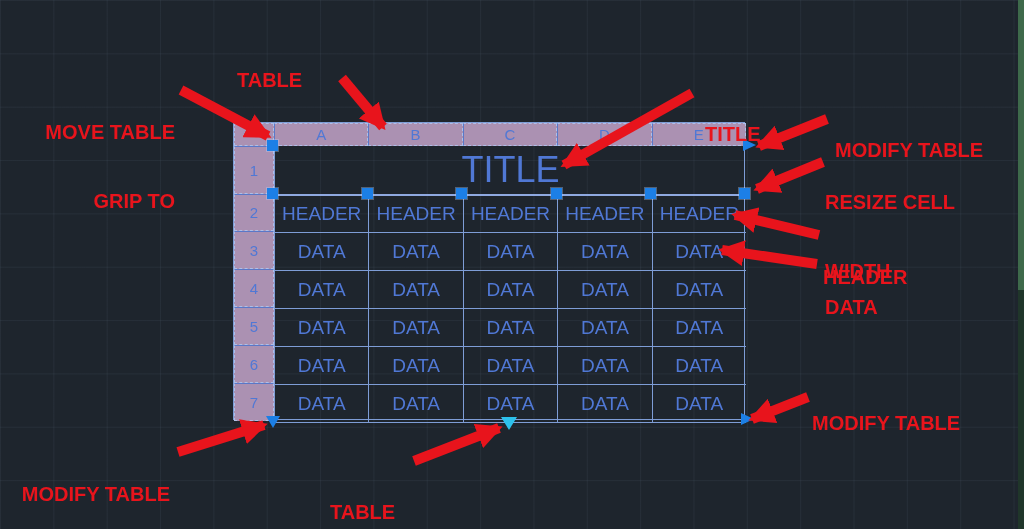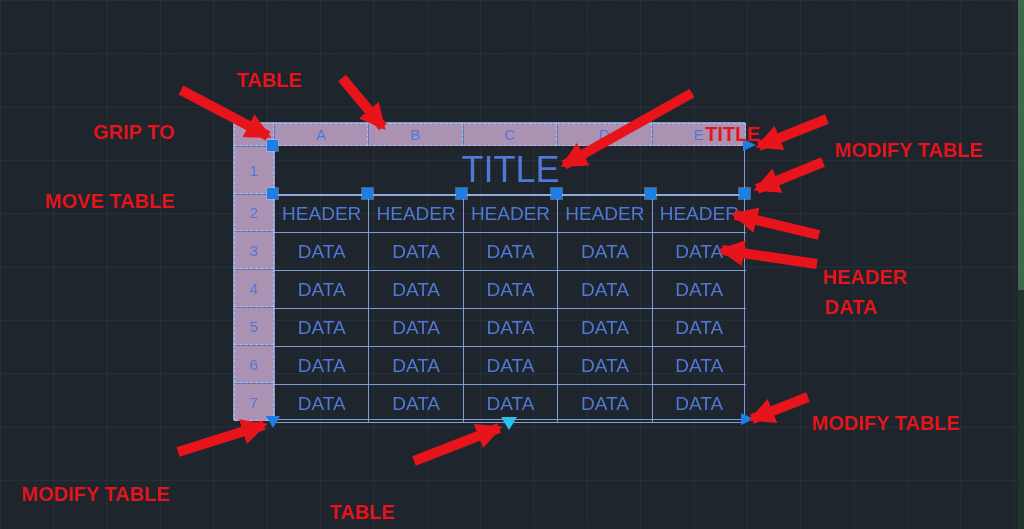--- a/index.html
+++ b/index.html
@@ -130,28 +130,32 @@
   <div class="grip-sq" style="left:739px; top:188px;"></div>
   <div class="tri-right" style="left:743px; top:139px;"></div>
   <div class="tri-right" style="left:741px; top:413px;"></div>
   <div class="tri-down" style="left:266px; top:416px;"></div>
   <div class="tri-down cyan" style="left:501px; top:417px;"></div>
 
   <div class="anno center" style="left:237px; top:23px; width:126px;">
     <div>TABLE</div>
   </div>
   <div class="anno right" style="left:19px; top:75px; width:156px;">
+    <div>MOVE TABLE</div>
     <div>GRIP TO</div>
-    <div>MOVE TABLE</div>
   </div>
   <div class="anno" style="left:705px; top:77px;">
     <div>TITLE</div>
   </div>
   <div class="anno" style="left:835px; top:93px;">
     <div>MODIFY TABLE</div>
+  </div>
+  <div class="anno" style="left:825px; top:145px;">
+    <div>RESIZE CELL</div>
+    <div>WIDTH</div>
   </div>
   <div class="anno" style="left:823px; top:220px;">
     <div>HEADER</div>
   </div>
   <div class="anno" style="left:825px; top:250px;">
     <div>DATA</div>
   </div>
   <div class="anno" style="left:812px; top:363px; line-height:24px;">
     <div>MODIFY TABLE</div>
     

